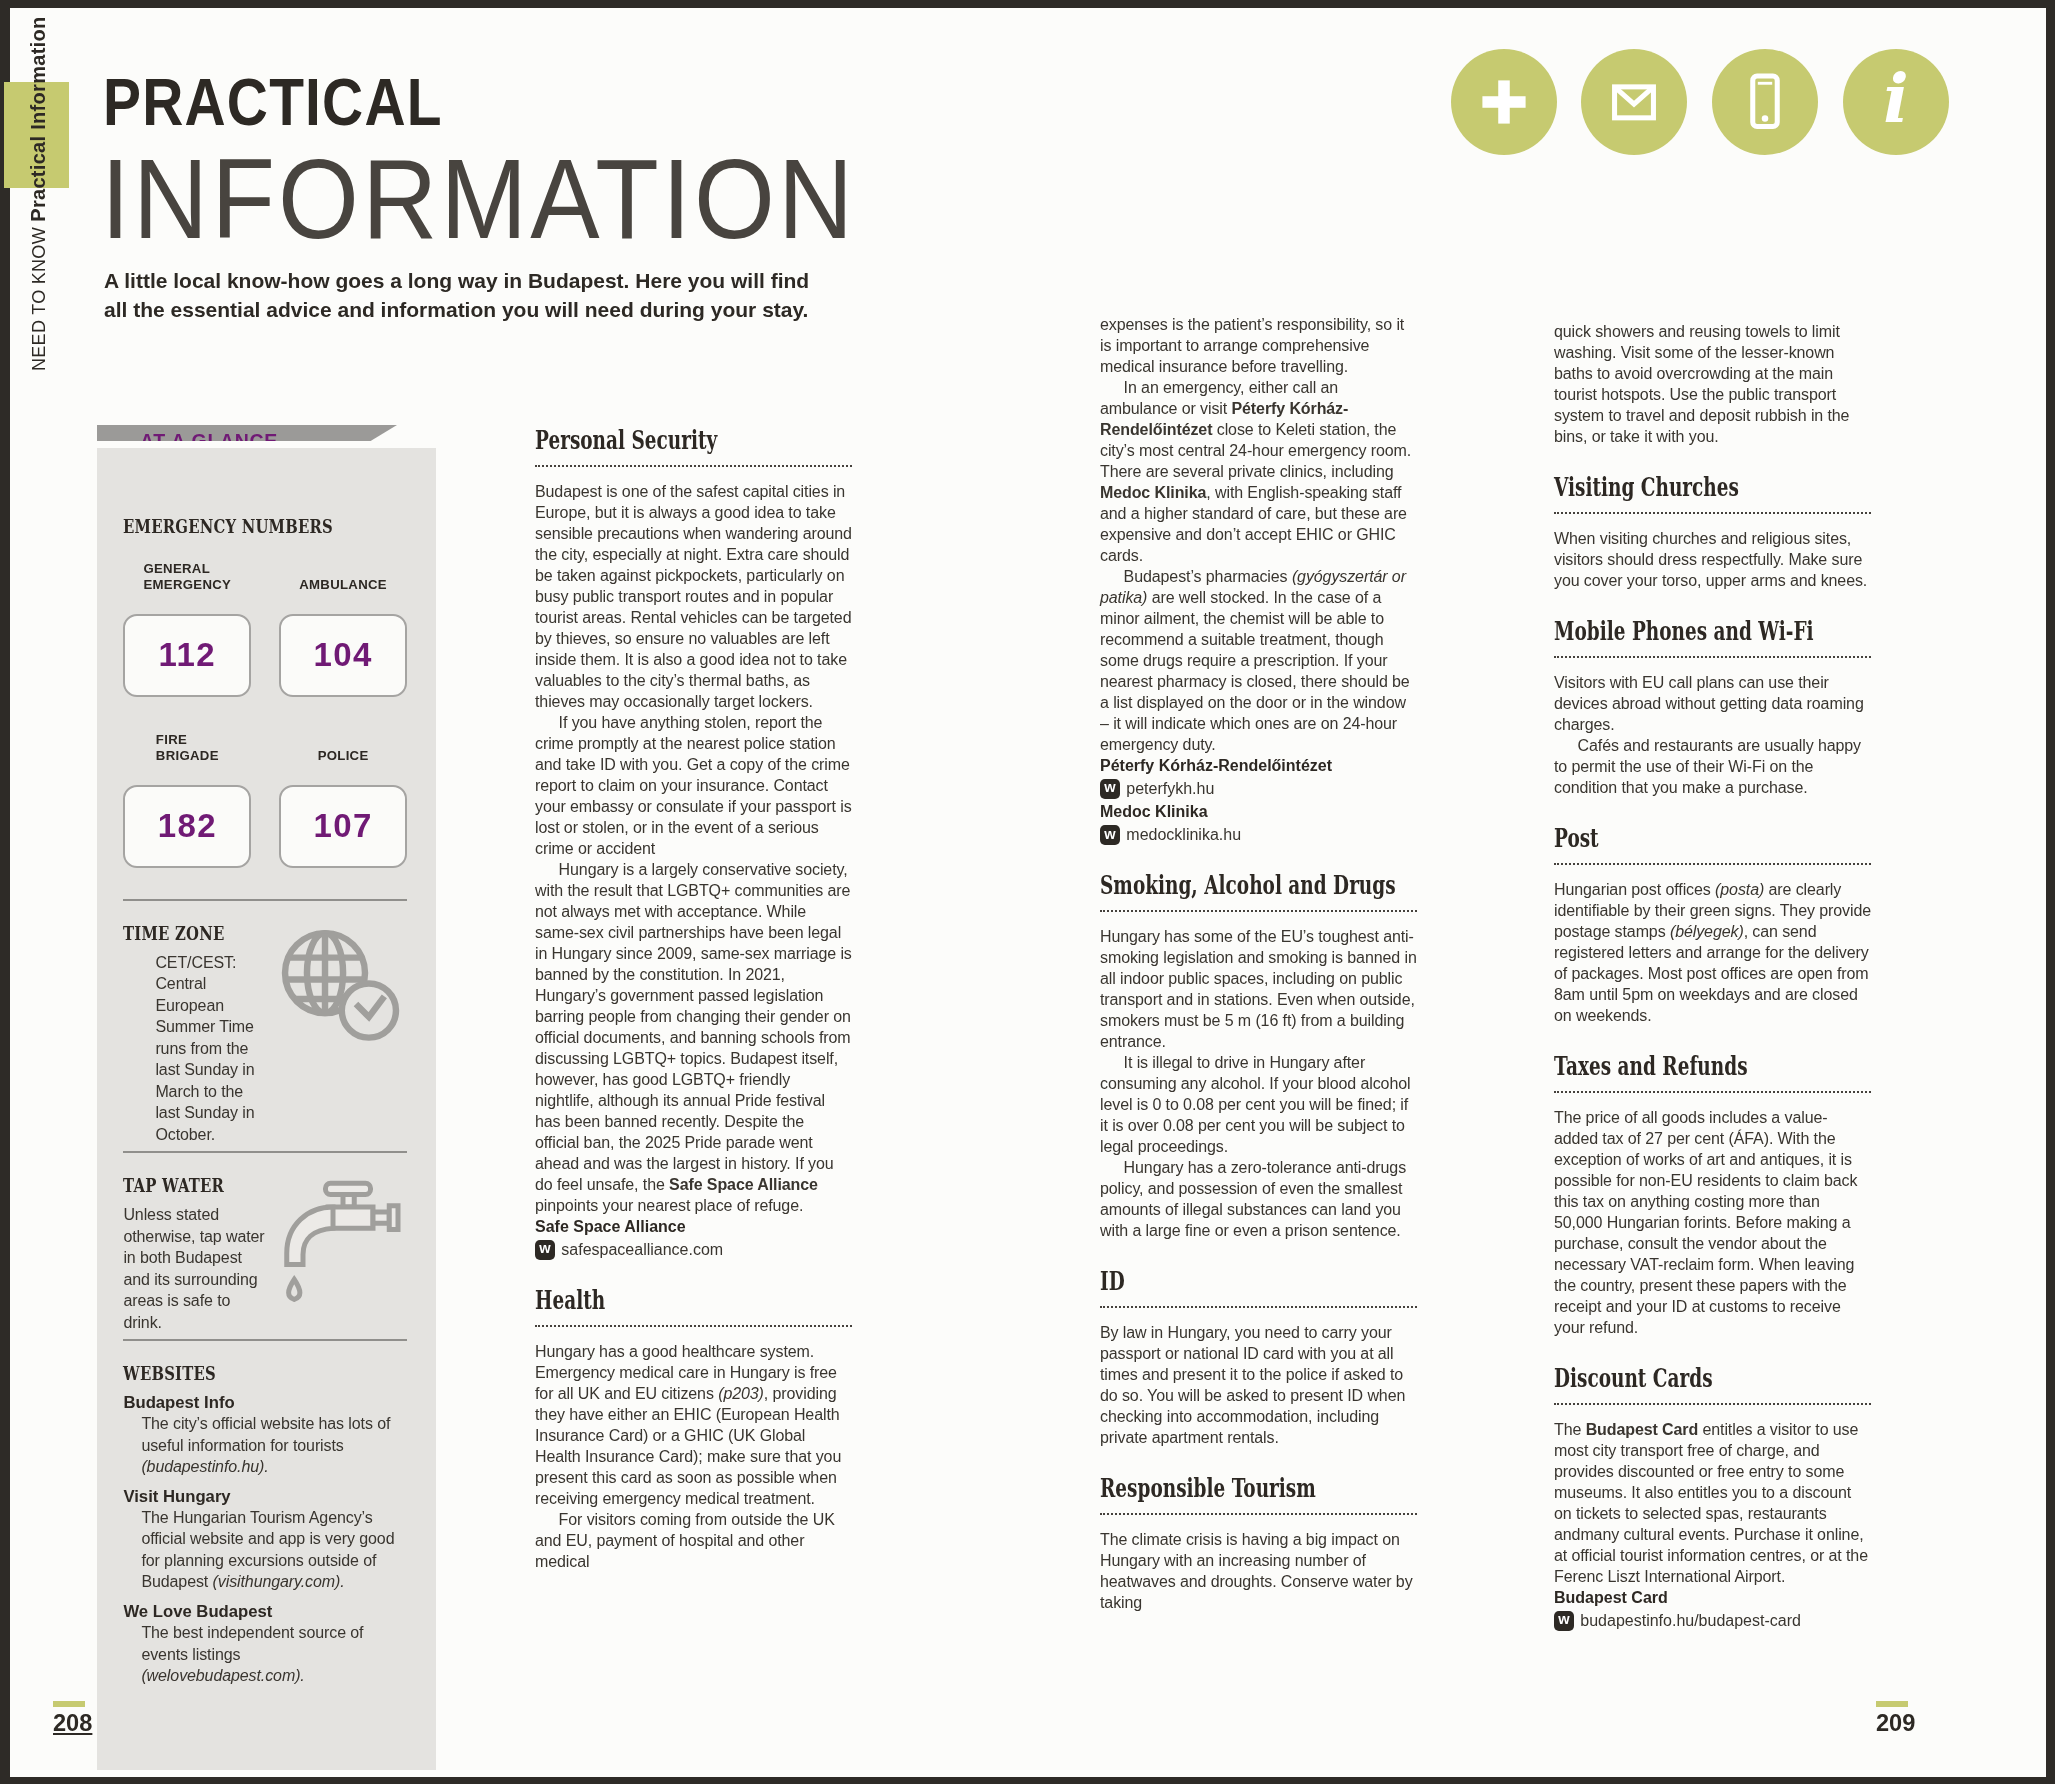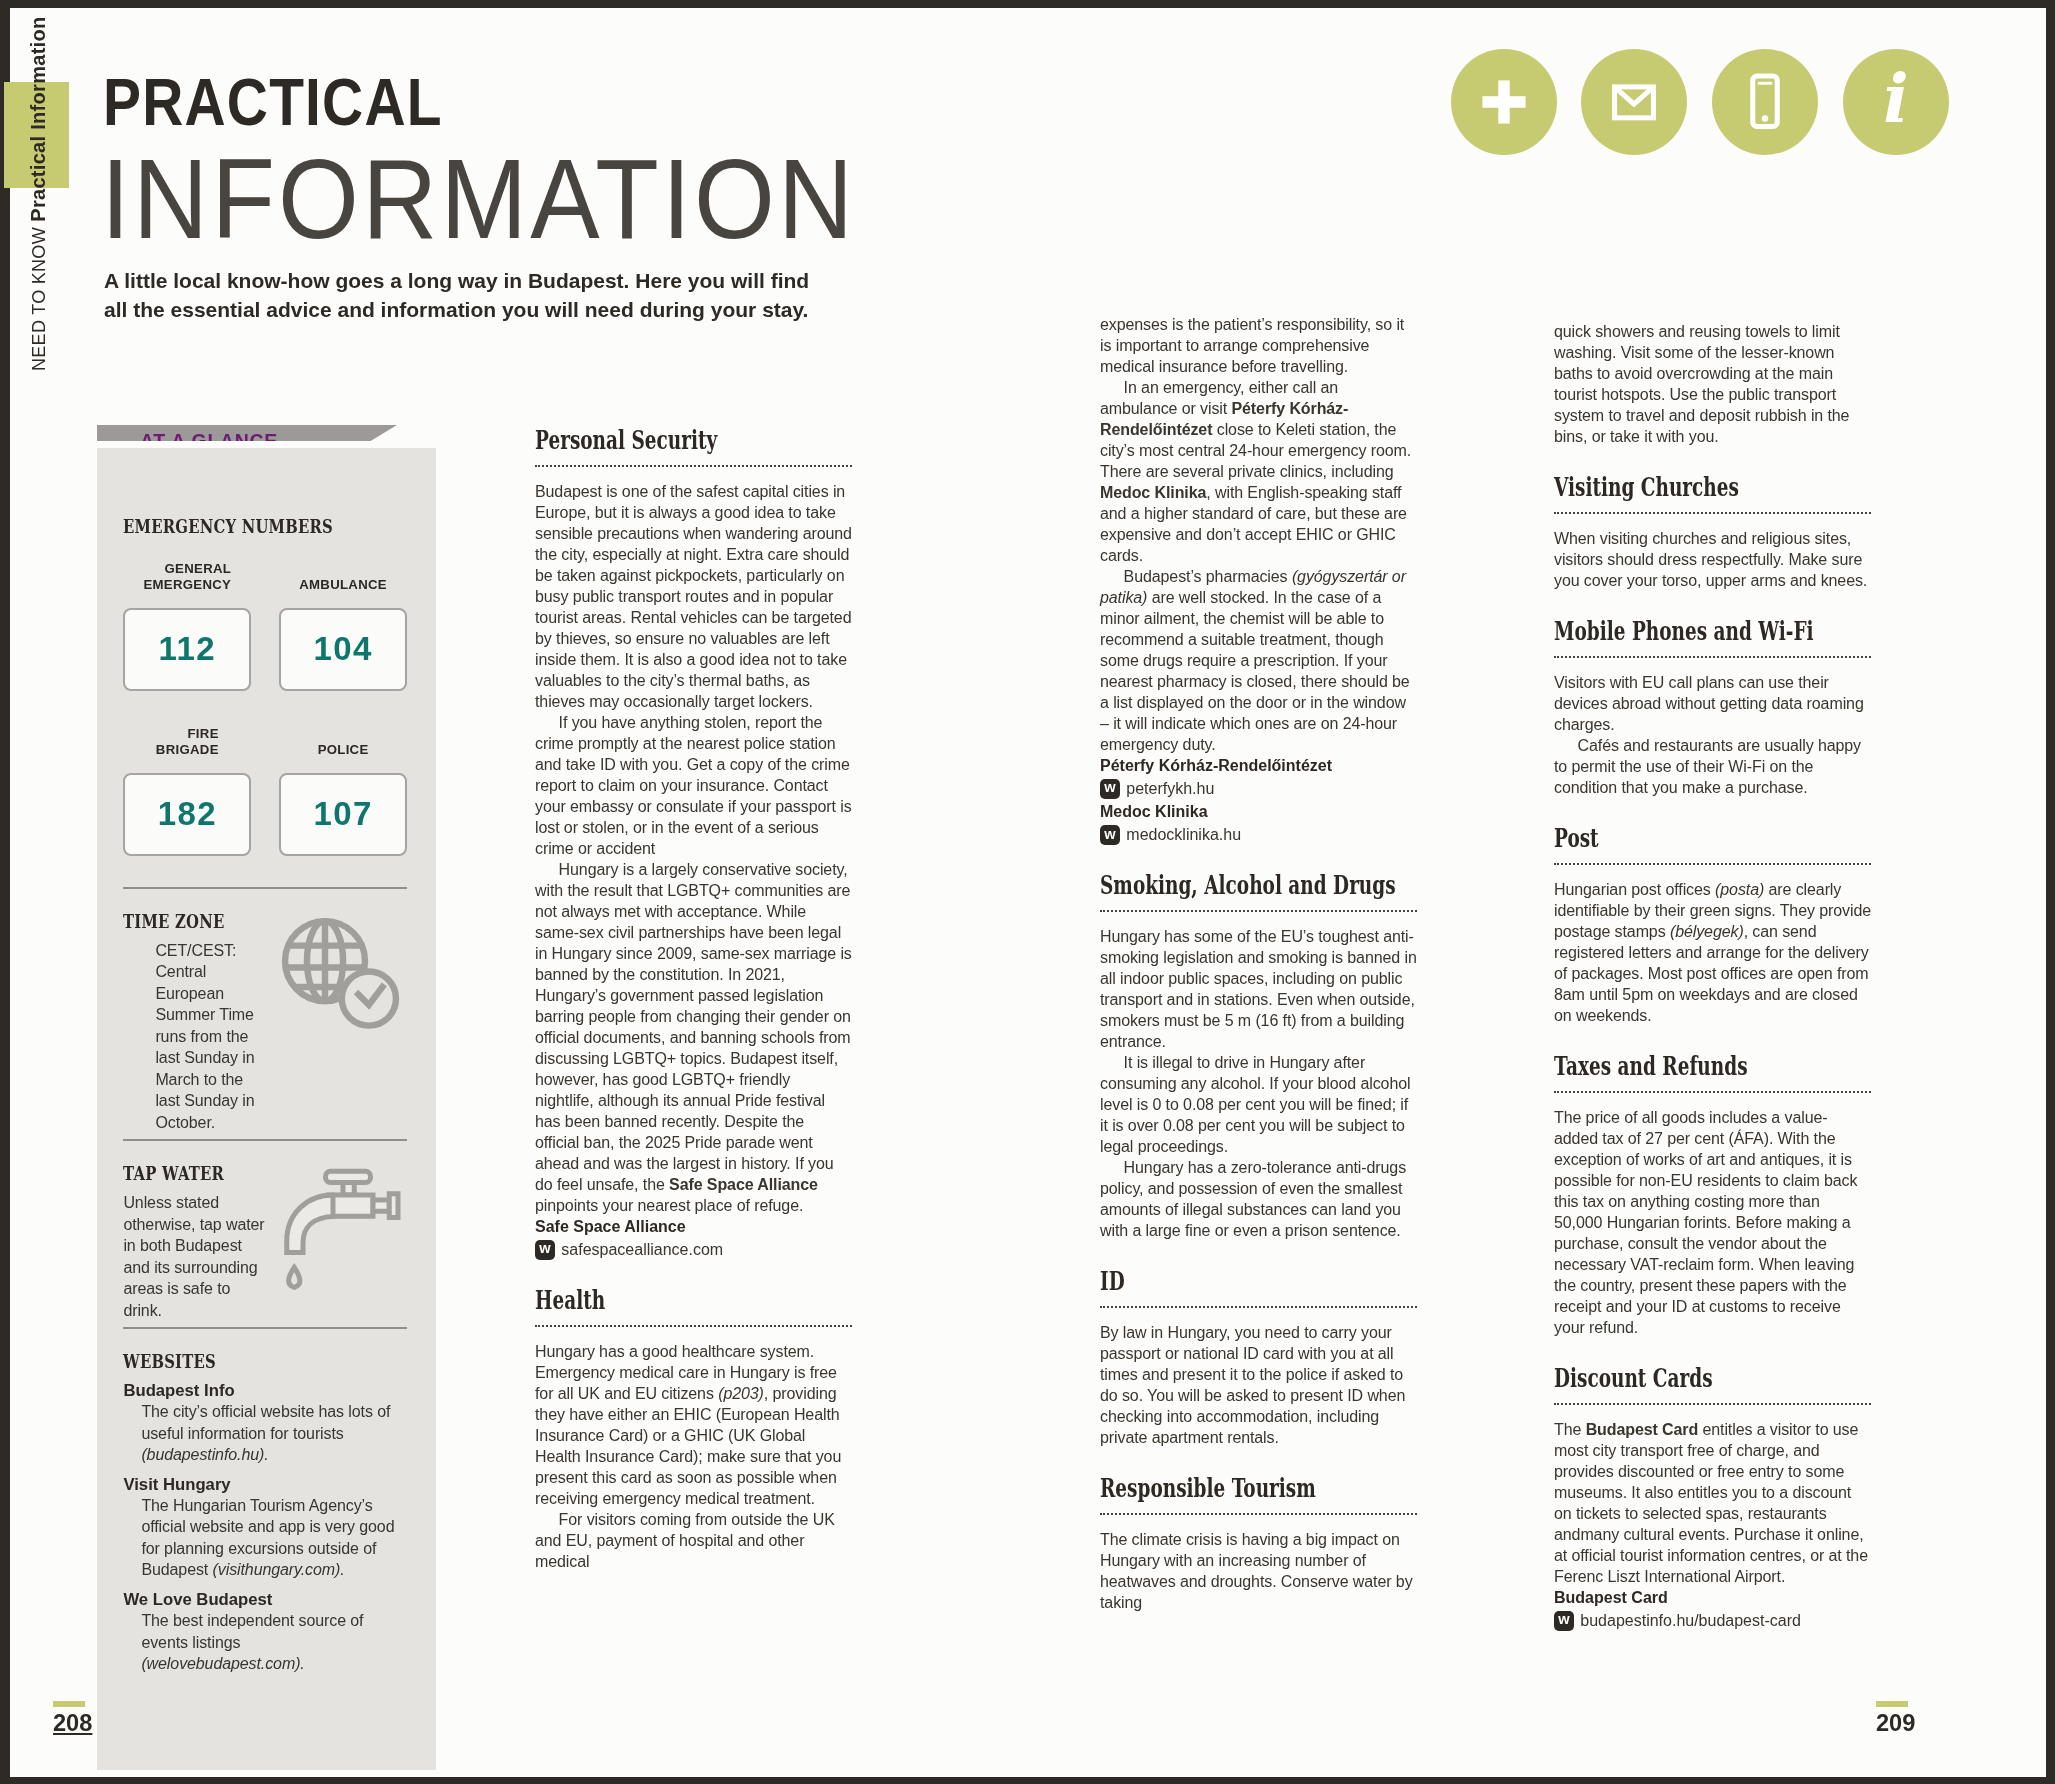--- a/index.html
+++ b/index.html
@@ -50,28 +50,28 @@
   .glance{
     position:absolute;left:97px;top:448px;width:339px;height:1322px;background:#e4e3e0;
     box-sizing:border-box;padding:67px 29px 0 26.4px;z-index:1;
   }
   .slab{
     font-family:"DejaVu Serif",serif;font-weight:bold;color:#2d2823;white-space:nowrap;
   }
   .g-title{font-size:19px;letter-spacing:0.3px;transform:scaleX(.78);transform-origin:0 0;}
   .num-grid{display:grid;grid-template-columns:1fr 1fr;column-gap:28px;margin-top:19.5px;}
   .num-label{
-    min-height:36px;display:flex;align-items:flex-end;justify-content:center;text-align:right;
+    min-height:36px;display:flex;align-items:flex-end;justify-content:center;text-align:left;
     font-weight:bold;font-size:13.2px;line-height:16px;letter-spacing:0.3px;color:#2d2823;white-space:pre-line;
   }
   .num-card{
-    margin-top:15px;margin-bottom:31px;height:79px;background:#fbfbf9;
-    border:2.8px solid #a5a4a2;border-radius:8px;
+    margin-top:21px;margin-bottom:31px;height:79px;background:#fbfbf9;
+    border:2.8px solid #a5a4a2;border-radius:14px;
     display:flex;align-items:center;justify-content:center;
-    font-size:33px;font-weight:bold;letter-spacing:1.4px;color:#0f766e;
+    font-size:33px;font-weight:bold;letter-spacing:1.4px;color:#701a75;
   }
   .g-div{border-top:2.1px solid #908f8c;margin:0 0 21px 0;}
   .info-row{display:flex;gap:7px;min-height:157px;margin-bottom:5.6px;}
   .info-main{flex:1;}
   .info-text{font-size:16px;line-height:21.5px;letter-spacing:-0.1px;color:#39352f;margin-top:8.3px;}
   .info-icon{width:133px;flex:none;display:flex;align-items:flex-start;justify-content:center;padding-top:2.8px;}
   .ws-name{font-weight:bold;font-size:16.7px;line-height:21px;color:#2d2823;margin-top:8.3px;}
   .ws-desc{font-size:16px;line-height:21.5px;letter-spacing:-0.1px;color:#39352f;padding-left:18px;}
   .ws-desc .lnk{font-style:italic;}
 

